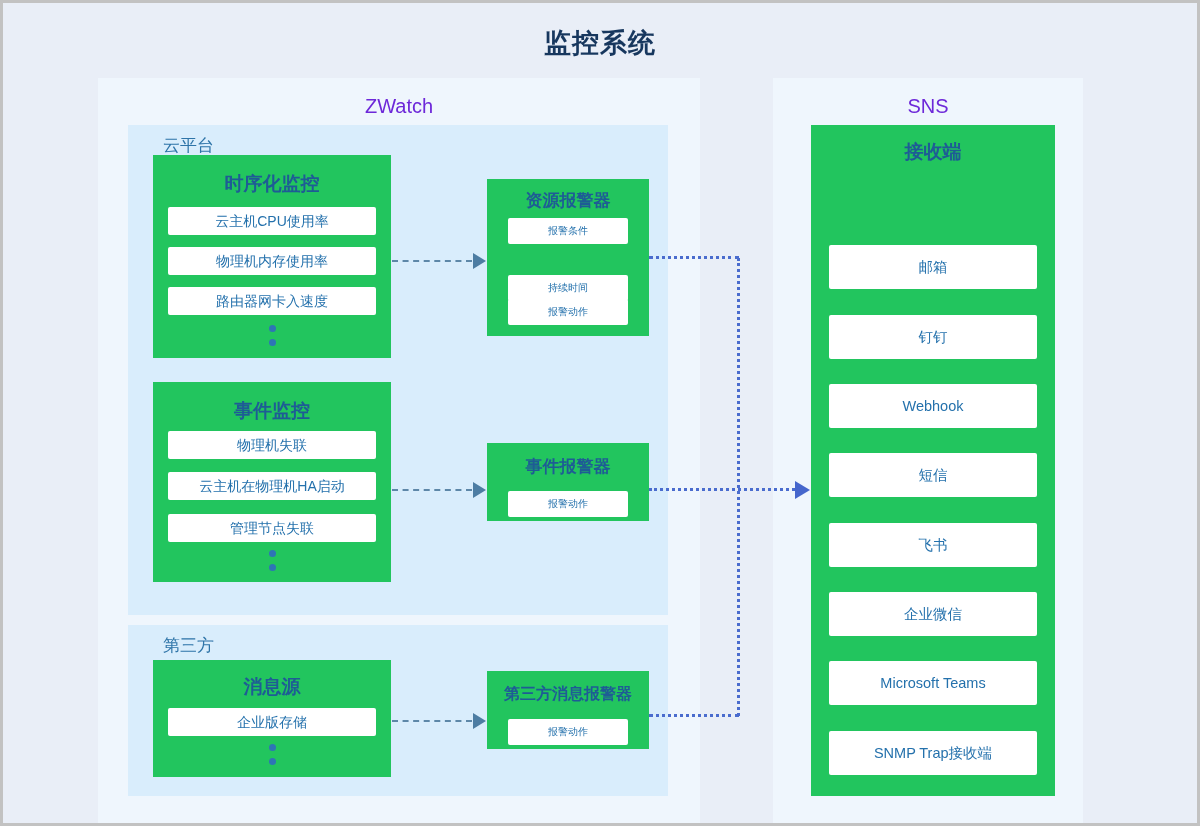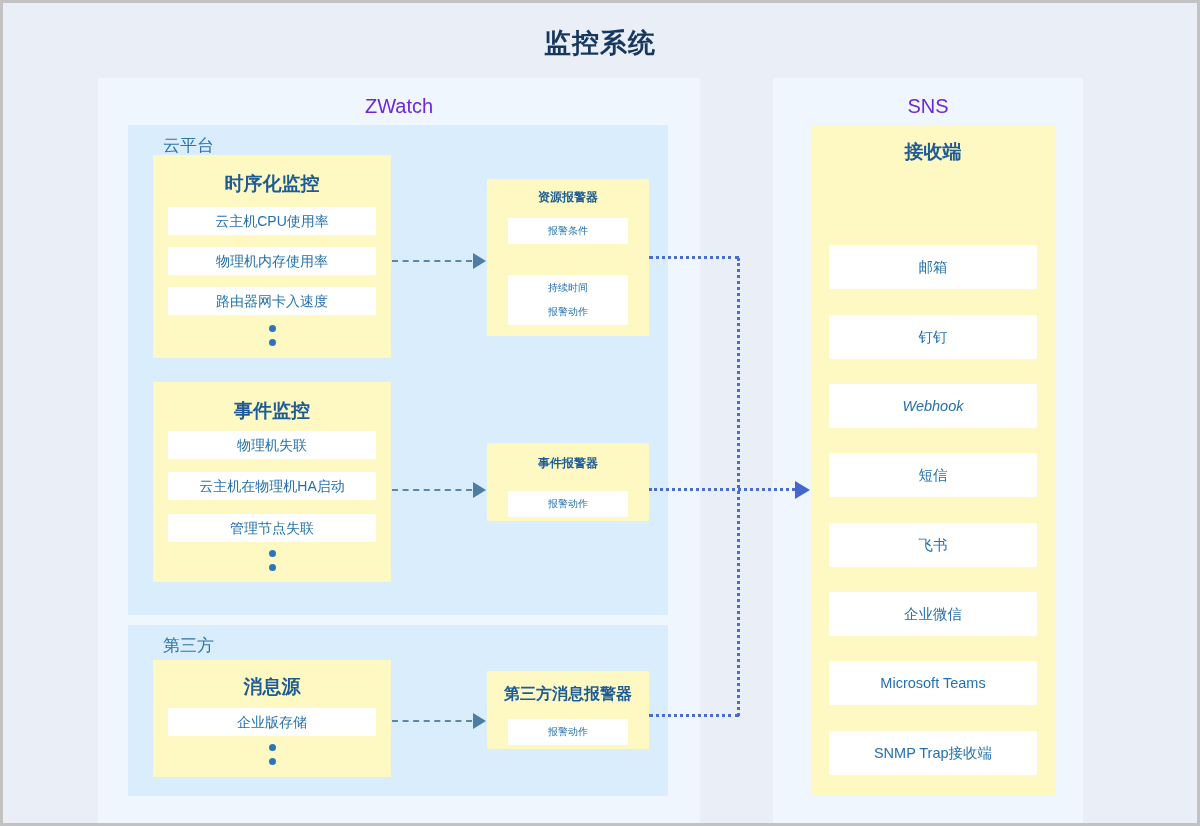--- a/index.html
+++ b/index.html
@@ -6,25 +6,25 @@
   body{font-family:"Liberation Sans","DejaVu Sans",sans-serif;}
   .frame{position:relative;width:1200px;height:826px;background:#e9eef7;
          border:3px solid #c2c2c2;box-sizing:border-box;overflow:hidden;}
   .main-title{position:absolute;left:0;top:22px;width:100%;margin:0;text-align:center;
               font-size:27px;font-weight:bold;color:#17375e;letter-spacing:1px;}
   .panel{position:absolute;background:#eff6fd;}
   .panel-heading{position:absolute;left:0;top:17px;width:100%;text-align:center;
                  font-size:20px;color:#6d28d9;}
   .section{position:absolute;background:#d9edfc;}
   .section-label{position:absolute;left:35px;top:9px;font-size:17px;color:#2e74a8;}
-  .block{position:absolute;background:#fef9c3;}
+  .block{position:absolute;background:#22c55e;}
   .block-title{position:absolute;left:0;width:100%;text-align:center;
                color:#1e5c95;font-weight:600;}
   .bt-lg{font-size:19px;}
-  .bt-md{font-size:12px;}
+  .bt-md{font-size:17px;}
   .bt-sm{font-size:16px;}
   .item{position:absolute;background:#ffffff;text-align:center;color:#2471ac;
         font-size:14px;border-radius:2px;}
   .item-sm{height:28px;line-height:28px;width:208px;left:15px;}
   .item-xs{height:26px;line-height:26px;width:120px;left:21px;font-size:10px;}
   .item-sns{height:44px;line-height:44px;width:208px;left:18px;font-size:14.5px;}
   .vdots{position:absolute;left:0;right:0;display:flex;flex-direction:column;
          align-items:center;gap:7px;}
   .vdots i{width:7px;height:7px;border-radius:50%;background:#2e75b6;}
   .dash-line{position:absolute;height:0;border-top:2px dashed #5d87a8;}
@@ -102,21 +102,21 @@
     </div>
   </section>
 
   <section class="panel" style="left:770px;top:75px;width:310px;height:747px;">
     <div class="panel-heading">SNS</div>
 
     <div class="block" style="left:38px;top:47px;width:244px;height:671px;">
       <div class="block-title bt-lg" style="top:14px;">接收端</div>
       <div class="item item-sns" style="top:120px;">邮箱</div>
       <div class="item item-sns" style="top:190px;">钉钉</div>
-      <div class="item item-sns" style="top:259px;font-style:italic;">Webhook</div>
+      <div class="item item-sns" style="top:259px;">Webhook</div>
       <div class="item item-sns" style="top:328px;">短信</div>
       <div class="item item-sns" style="top:467px;">企业微信</div>
       <div class="item item-sns" style="top:398px;">飞书</div>
       <div class="item item-sns" style="top:536px;">Microsoft Teams</div>
       <div class="item item-sns" style="top:606px;">SNMP Trap接收端</div>
     </div>
   </section>
 
   <div class="dash-line" style="left:389px;top:257px;width:80px;"></div>
   <div class="dash-head" style="left:470px;top:250px;"></div>

